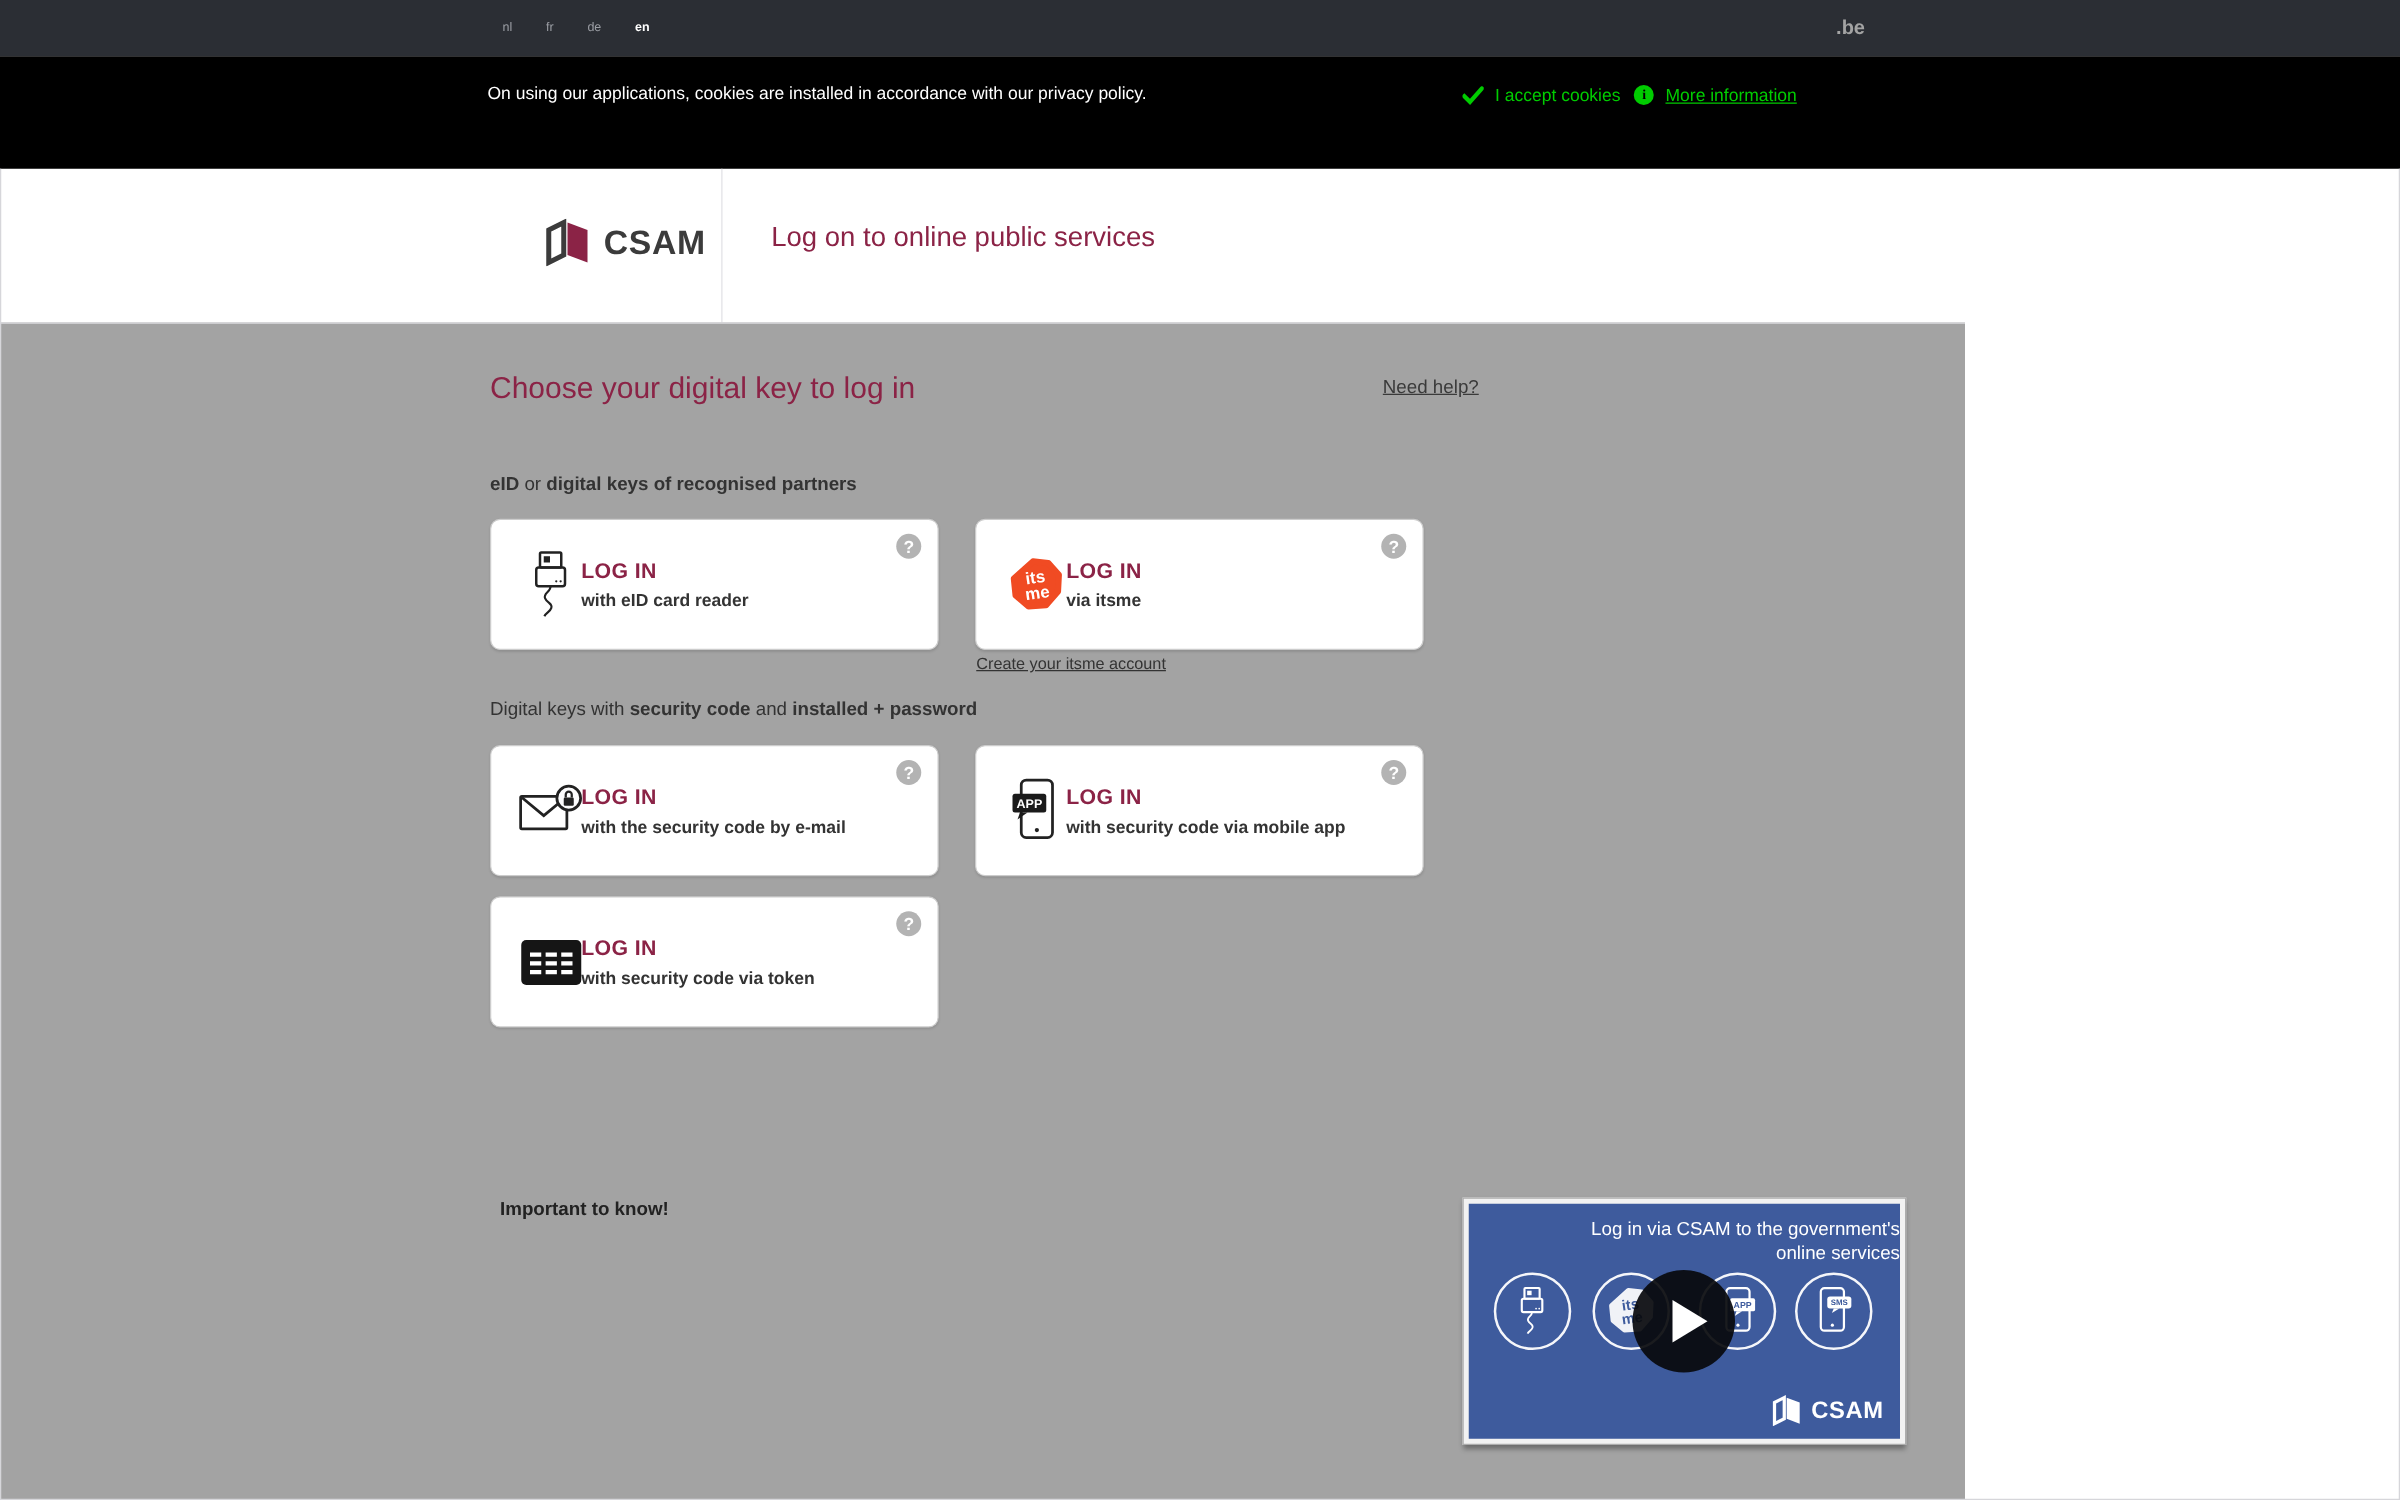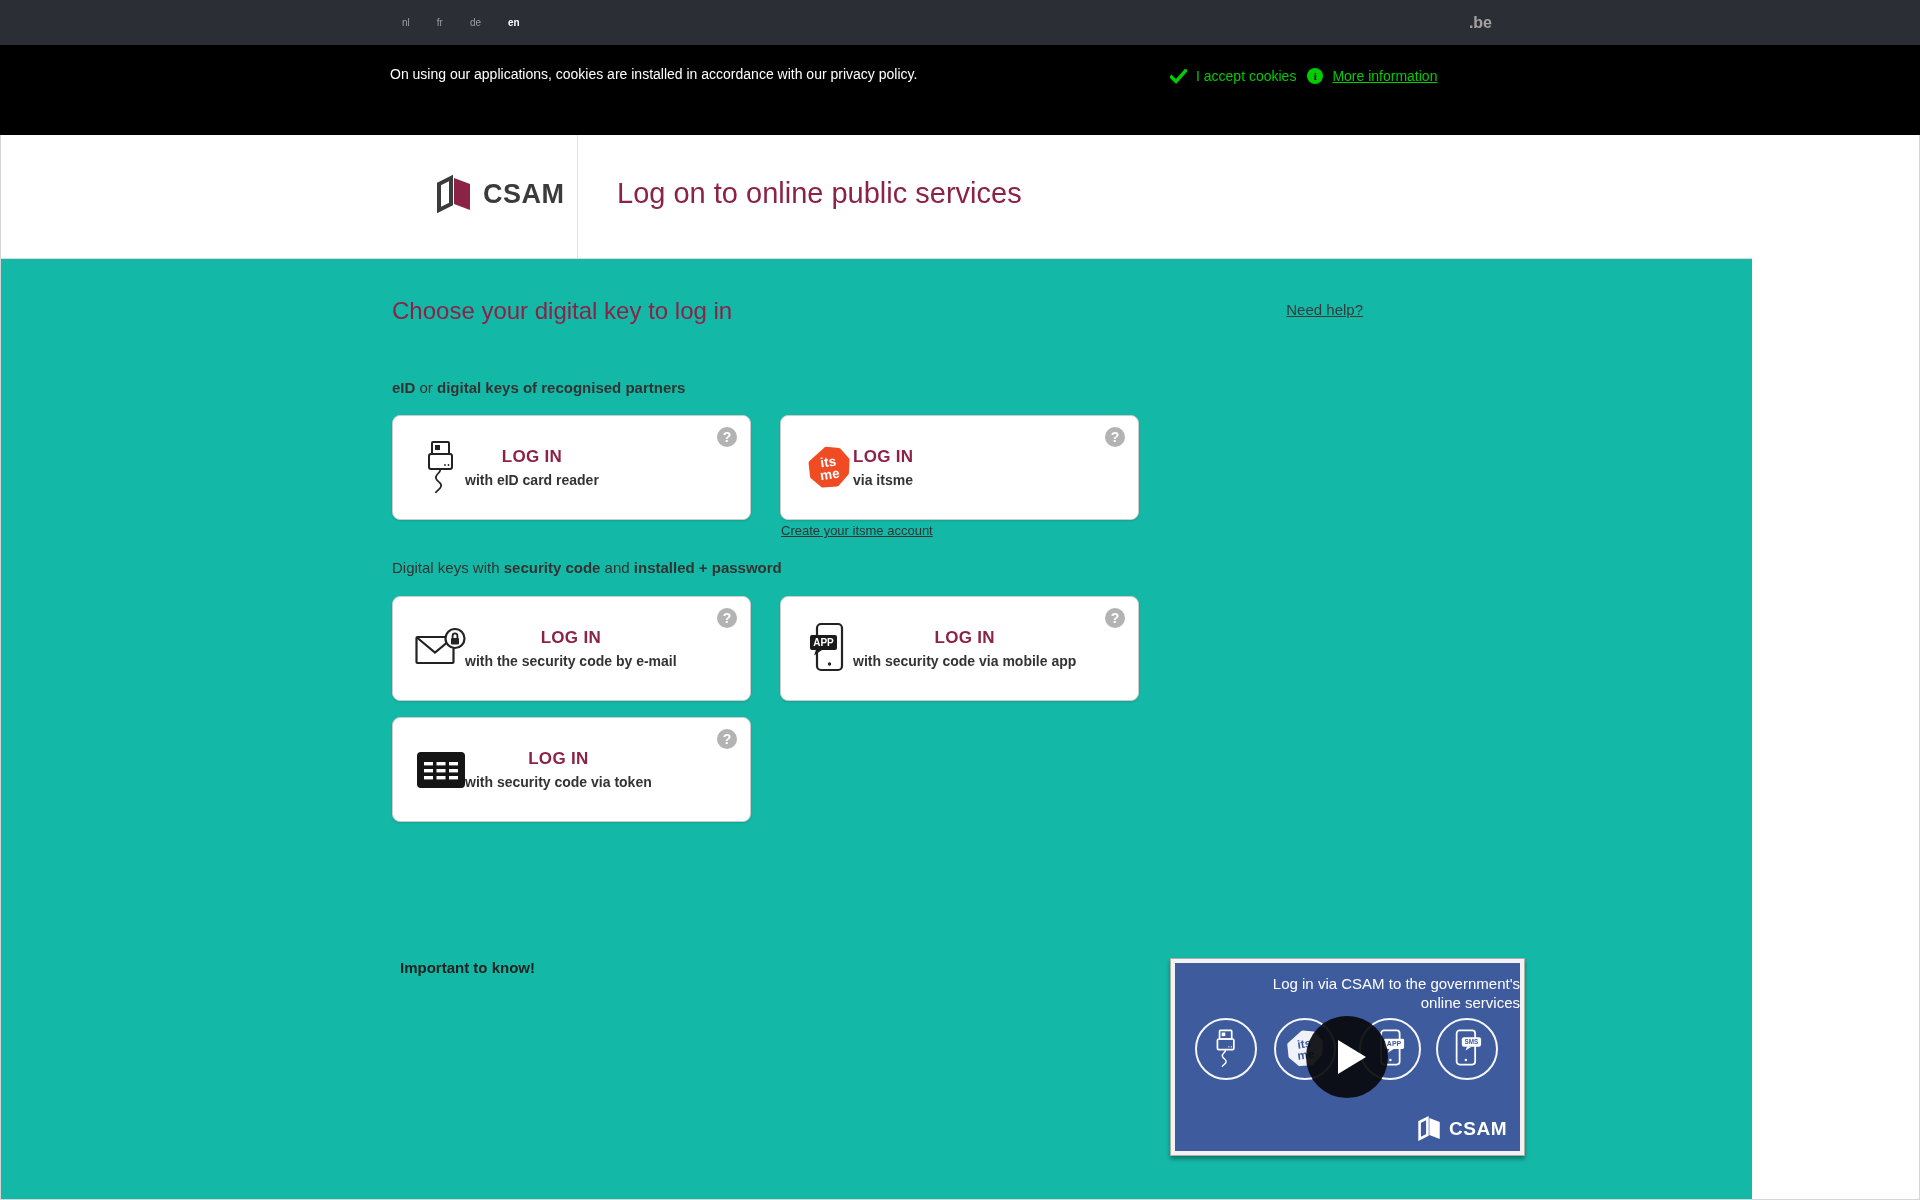--- a/index.html
+++ b/index.html
@@ -70,26 +70,26 @@
     display:flex; align-items:center; gap:8px;
   }
   .csam-logo .wordmark {
     font-size:27px; font-weight:bold; color:#3b3b3b; letter-spacing:0.5px;
   }
   .header-divider {
     position:absolute; left:577px; top:0; width:1px; height:123px; background:#e2e2e6;
   }
   .header-title {
     position:absolute; left:617px; top:42px;
-    font-size:29px; font-weight:400; color:#8b2346;
+    font-size:22px; font-weight:400; color:#8b2346;
   }
   
   .main {
-    position:absolute; top:258px; left:0; width:1752px; height:942px;
-    background:#14b8a6; border-top:1px solid #dcdce0;
+    position:absolute; top:258px; left:0; width:1572px; height:942px;
+    background:#a3a3a3; border-top:1px solid #dcdce0;
   }
   .main-heading {
     position:absolute; left:392px; top:38px;
     font-size:24px; font-weight:400; color:#8b2346;
   }
   .need-help {
     position:absolute; right:389px; top:42px;
     font-size:15px; color:#3a3a3a; text-decoration:underline; cursor:pointer;
   }
   .section-label {
@@ -108,21 +108,21 @@
   .card .card-icon {
     position:absolute; left:22px; top:0; height:100%; width:52px;
     display:flex; align-items:center; justify-content:center;
     color:#222;
   }
   .card .card-text {
     position:absolute; left:72px; top:0; height:100%;
     display:flex; flex-direction:column; justify-content:center;
   }
   .card .card-title {
-    font-size:17px; font-weight:bold; color:#8b2346; letter-spacing:0.3px;text-align:center;
+    font-size:17px; font-weight:bold; color:#8b2346; letter-spacing:0.3px;
   }
   .card .card-sub {
     font-size:14px; font-weight:bold; color:#333; margin-top:5px;
   }
   .help-icon {
     position:absolute; top:11px; right:13px;
     width:20px; height:20px; border-radius:50%;
     background:#b3b3b3; color:#ffffff;
     font-size:14px; font-weight:bold;
     display:flex; align-items:center; justify-content:center;

